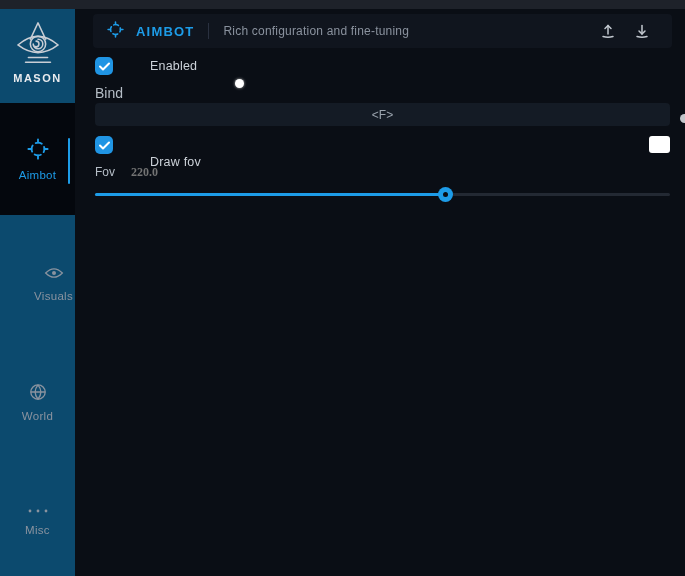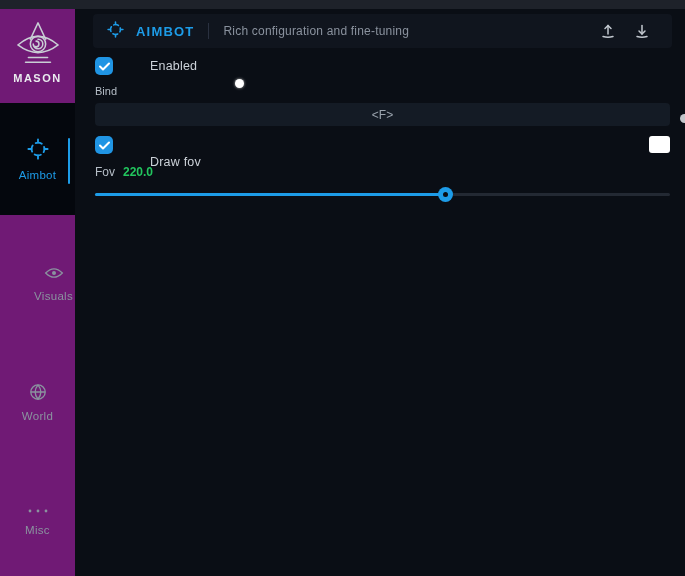--- a/index.html
+++ b/index.html
@@ -1,20 +1,20 @@
 <!DOCTYPE html>
 <html><head>
 <meta charset="utf-8">
 <style>
   html,body{margin:0;padding:0;background:#000;}
   *{box-sizing:border-box;font-family:"Liberation Sans","DejaVu Sans",sans-serif;}
   .stage{position:relative;width:685px;height:576px;background:#0a0e15;overflow:hidden;}
   .top-strip{position:absolute;left:0;top:0;width:685px;height:9px;background:#1e222a;}
   
-  .sidebar{position:absolute;left:0;top:9px;width:75px;height:567px;background:#701a75;}
+  .sidebar{position:absolute;left:0;top:9px;width:75px;height:567px;background:#0c4a6e;}
   .logo{position:absolute;left:0;top:10px;width:75px;display:flex;flex-direction:column;align-items:center;}
   .logo svg{display:block;}
   .brand{margin-top:3px;font-size:11px;font-weight:bold;letter-spacing:1.5px;color:#e9ebee;}
   .nav-item{position:absolute;left:0;width:75px;display:flex;flex-direction:column;align-items:center;gap:5px;cursor:pointer;}
   .nav-label{font-size:11.5px;color:#8a939f;letter-spacing:.3px;}
   .nav-item.active-tile{top:94px;height:112px;background:#04070d;justify-content:center;}
   .nav-item.active-tile .nav-label{color:#1d9ce8;}
   .active-bar{position:absolute;right:5px;top:129px;width:2px;height:46px;background:#1d9ce8;border-radius:1px;}
   .nav-visuals{top:256px;padding-left:32px;}
   .nav-world{top:374px;align-items:center;}
@@ -25,26 +25,26 @@
     display:flex;align-items:center;padding:0 18px 0 14px;}
   .hdr-title{margin-left:12px;font-size:13px;font-weight:bold;letter-spacing:1.2px;color:#1d9ce8;}
   .hdr-divider{margin:0 14px;width:1px;height:16px;background:#2a3140;}
   .hdr-sub{font-size:12px;color:#8a929e;letter-spacing:.2px;text-align:center;}
   .hdr-spacer{flex:1;}
   .hdr-icon{display:flex;align-items:center;justify-content:center;width:24px;height:24px;cursor:pointer;}
   .hdr-icon + .hdr-icon{margin-left:10px;}
   
   .chk{position:absolute;width:18px;height:18px;border-radius:5px;background:#2095e4;display:flex;align-items:center;justify-content:center;cursor:pointer;}
   .chk-label{position:absolute;font-size:12.5px;color:#ccd2d9;letter-spacing:.2px;margin-left:28px;}
-  .field-label{position:absolute;font-size:11px;color:#b6bec7;}
+  .field-label{position:absolute;font-size:14px;color:#b6bec7;}
   .bind-input{position:absolute;left:20px;top:94px;width:575px;height:23px;background:#141b25;border-radius:4px;
     display:flex;align-items:center;justify-content:center;font-size:12px;color:#9aa3ad;cursor:text;}
   .swatch{position:absolute;left:574px;top:127px;width:21px;height:17px;border-radius:3px;cursor:pointer;}
   .fov-label{position:absolute;left:20px;top:156px;font-size:12px;color:#b6bec7;}
-  .fov-value{color:#22c55e;font-weight:600;margin-left:8px;}
+  .fov-value{color:#737373;font-weight:600;margin-left:16px;font-family:Liberation Serif, serif;}
   .slider{position:absolute;left:20px;top:178px;width:575px;height:15px;cursor:pointer;}
   .slider-track{position:absolute;left:0;top:6px;width:100%;height:3px;background:#232933;border-radius:2px;}
   .slider-fill{position:absolute;left:0;top:6px;height:3px;background:#1d9ce8;border-radius:2px;}
   .slider-thumb{position:absolute;top:0;width:15px;height:15px;margin-left:-8px;border-radius:50%;background:#1d9ce8;
     display:flex;align-items:center;justify-content:center;}
   .slider-thumb::after{content:"";width:5px;height:5px;border-radius:50%;background:#0a0e15;}
   .dot{position:absolute;border-radius:50%;}
   .dot-cursor{left:160px;top:70px;width:9px;height:9px;background:#ffffff;box-shadow:0 0 3px rgba(255,255,255,.7);}
   .dot-input{left:605px;top:105px;width:9px;height:9px;background:#c2c6cb;}
 </style>

